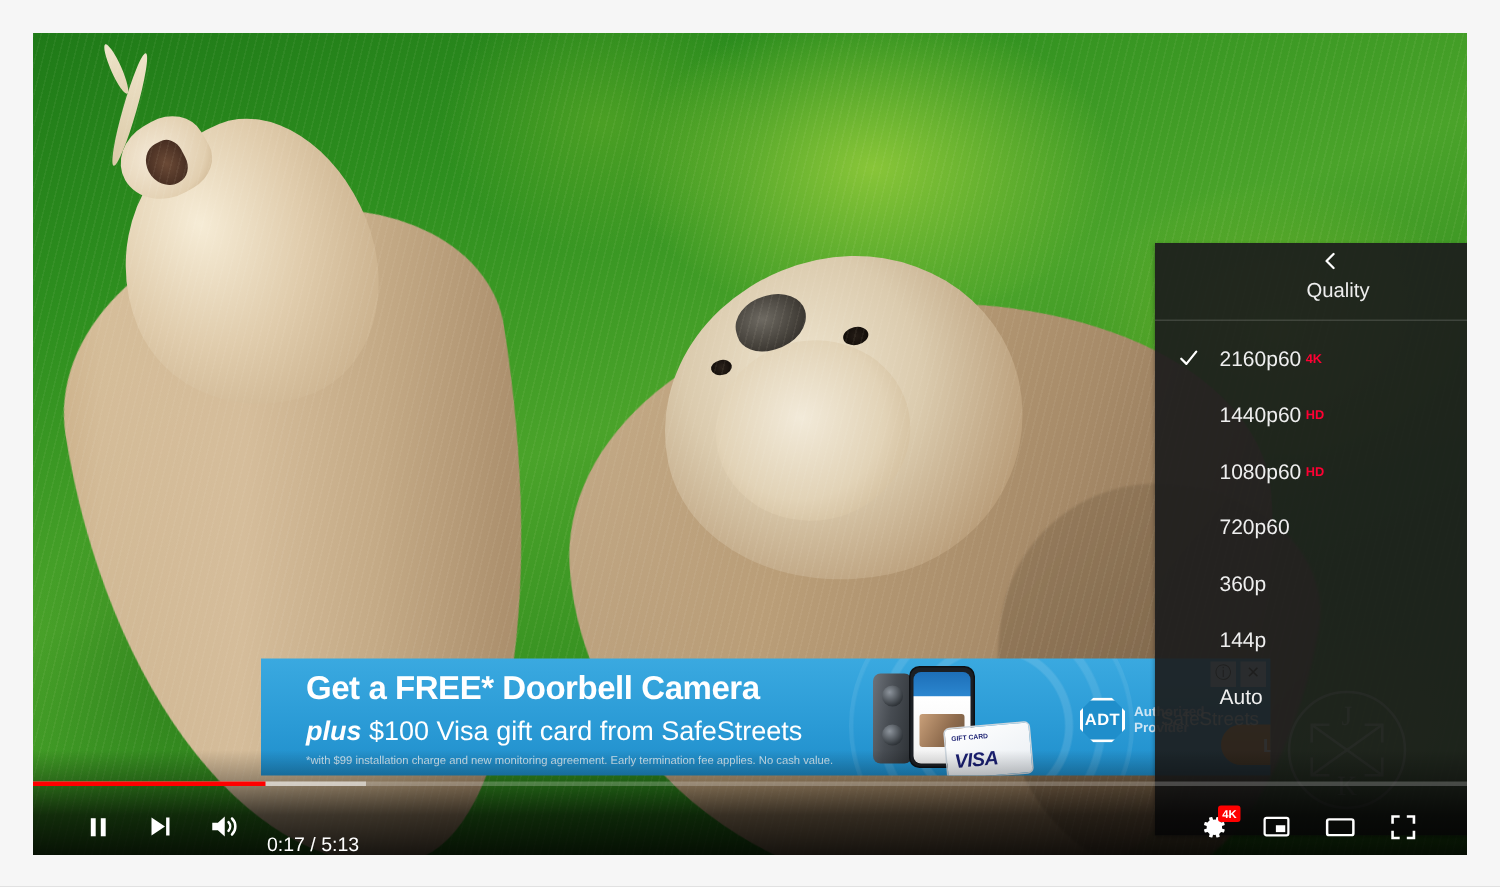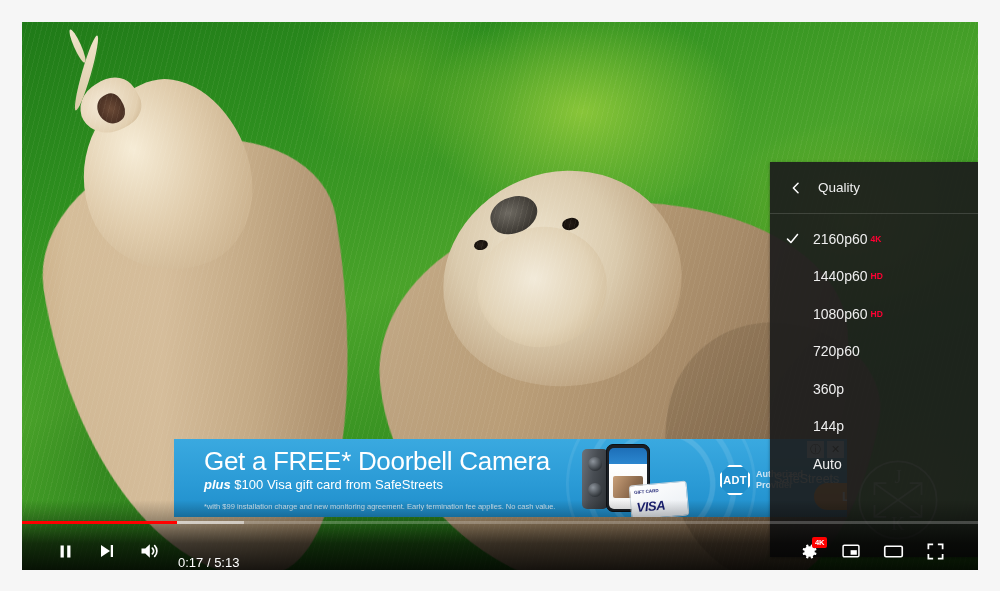--- a/index.html
+++ b/index.html
@@ -175,26 +175,26 @@
     position: absolute; left: 392px; top: -50px;
     width: 190px; height: 190px;
     border-radius: 50%;
     background:
       radial-gradient(circle, rgba(255,255,255,0) 36%, rgba(255,255,255,.12) 37%, rgba(255,255,255,.12) 40%, rgba(255,255,255,0) 41%),
       radial-gradient(circle, rgba(255,255,255,0) 52%, rgba(255,255,255,.10) 53%, rgba(255,255,255,.10) 56%, rgba(255,255,255,0) 57%),
       radial-gradient(circle, rgba(255,255,255,0) 68%, rgba(255,255,255,.08) 69%, rgba(255,255,255,.08) 72%, rgba(255,255,255,0) 73%);
   }
   #ad-headline {
     position: absolute; left: 30px; top: 7px;
-    color: #fff; font-size: 26px; font-weight: normal;
+    color: #fff; font-size: 22px; font-weight: bold;
     letter-spacing: -.3px; white-space: nowrap;
   }
   #ad-sub {
     position: absolute; left: 30px; top: 38px;
-    color: #fff; font-size: 13px; white-space: nowrap;
+    color: #fff; font-size: 18px; white-space: nowrap;
   }
   #ad-sub .plus { font-style: italic; font-weight: bold; }
   #ad-fine {
     position: absolute; left: 30px; top: 63px;
     color: rgba(255,255,255,.78); font-size: 7.5px; white-space: nowrap;
   }
   
   #ad-doorbell {
     position: absolute; left: 408px; top: 10px;
     width: 26px; height: 60px;
@@ -295,20 +295,21 @@
     color: #eee;
     overflow: hidden;
     box-shadow: 0 1px 3px rgba(0,0,0,.4);
   }
   #menu-header {
     position: relative;
     height: 52px;
     display: flex; align-items: center;
     padding-left: 14px;
     border-bottom: 1px solid rgba(255,255,255,.14);
+    flex-direction: column;
   }
   #back-arrow {
     width: 24px; height: 24px;
     display: flex; align-items: center; justify-content: center;
     margin-right: 10px;
   }
   #menu-header-title { font-size: 13.5px; color: #eee; }
   #menu-list { position: relative; padding-top: 6px; }
   .menu-item {
     position: relative;

